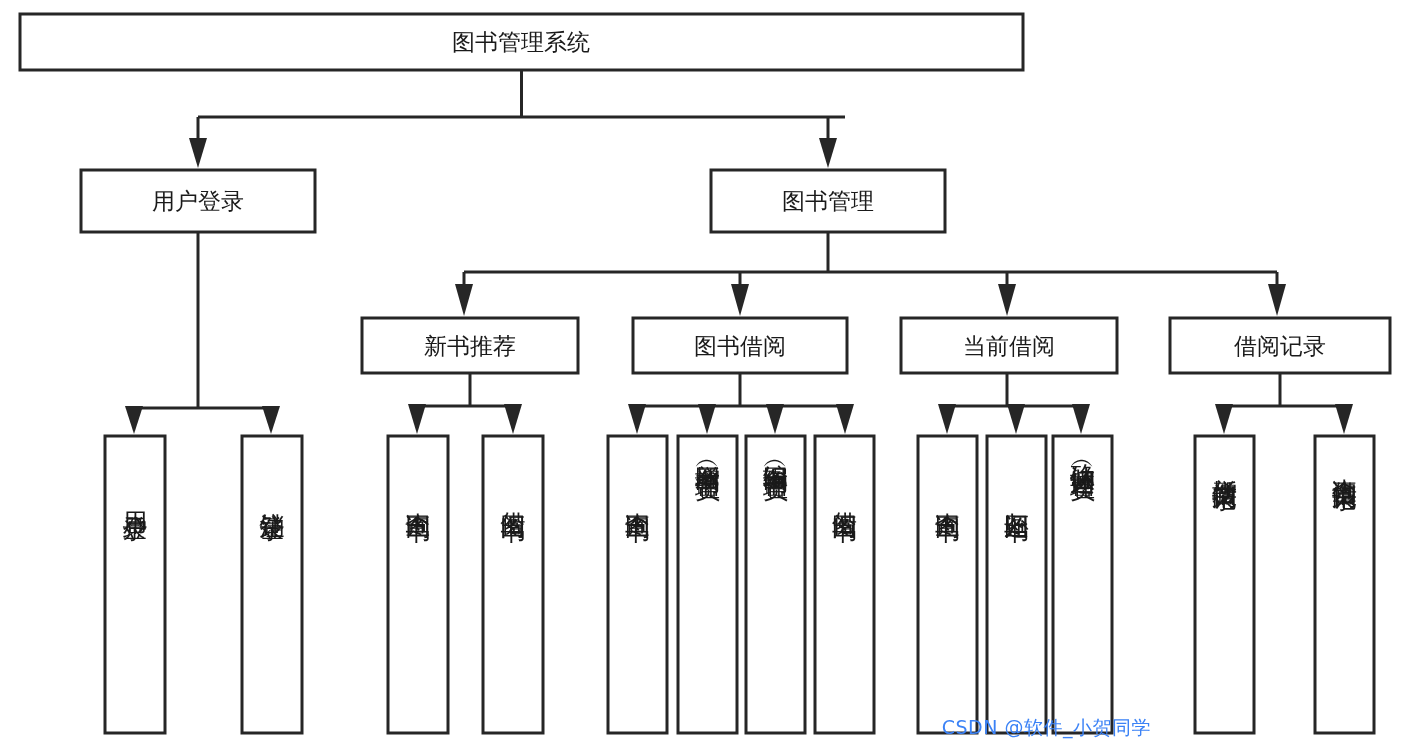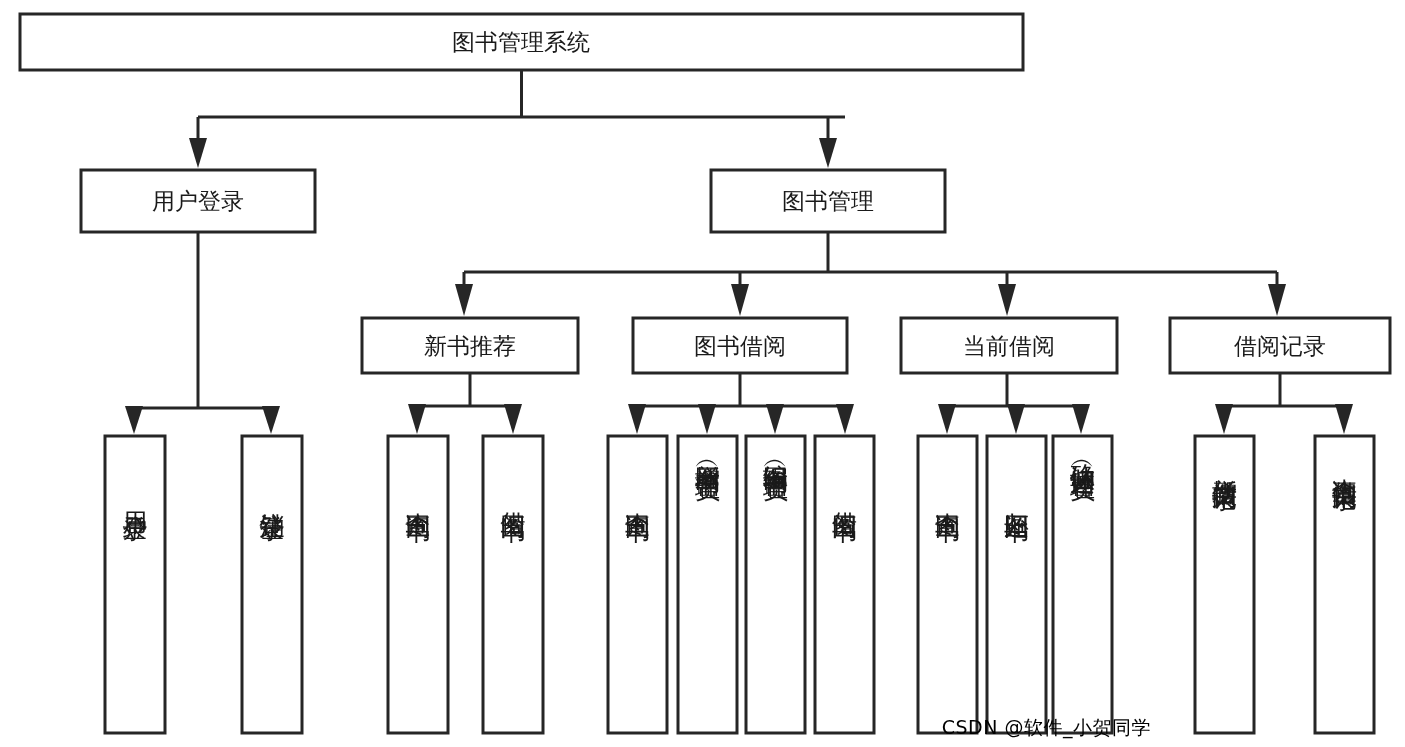--- a/index.html
+++ b/index.html
@@ -64,21 +64,21 @@
     letter-spacing: 2px;
     color: #1a1a1a;
     white-space: nowrap;
   }
   .watermark {
     position: absolute;
     right: 8px;
     bottom: 6px;
     font-family: "DejaVu Sans", "Liberation Sans", sans-serif;
     font-size: 19px;
-    color: #000000;
+    color: #3b82f6;
     letter-spacing: 0.5px;
     white-space: nowrap;
   }
 </style>
 </head>
 <body>
 
 <div id="diagram-root">
 
   <svg class="flow" viewBox="0 0 1405 747">

